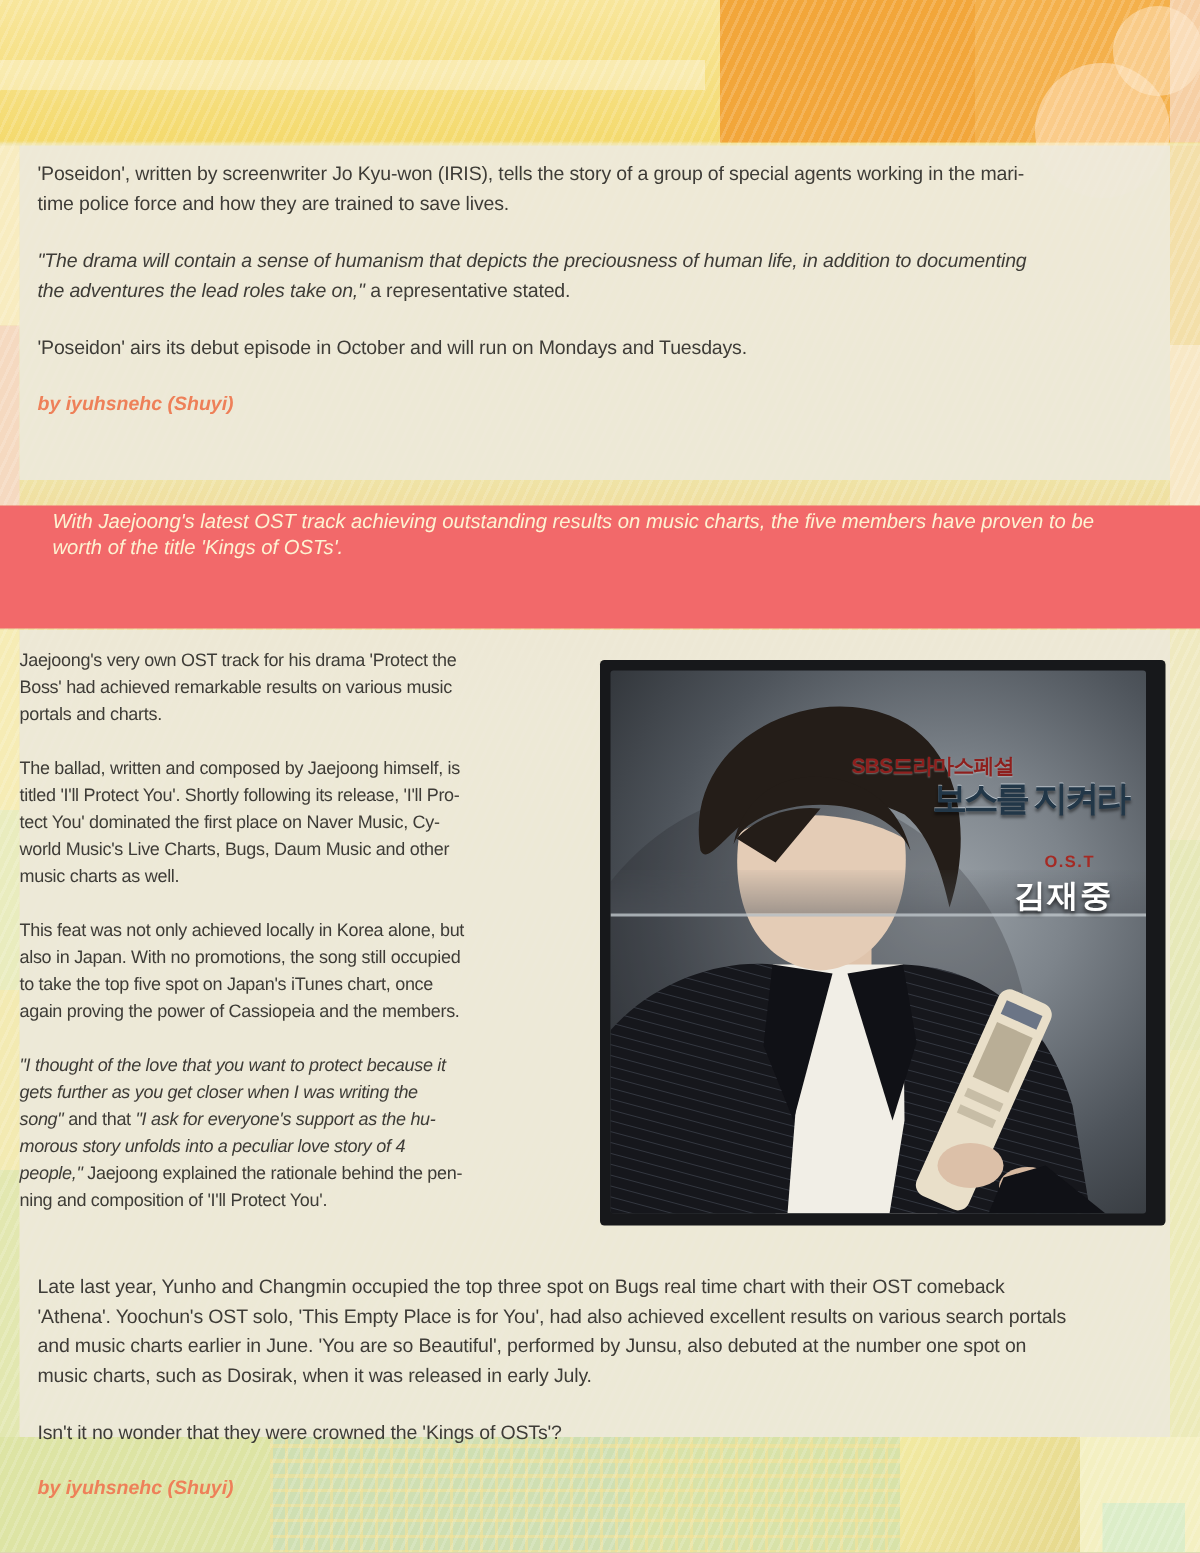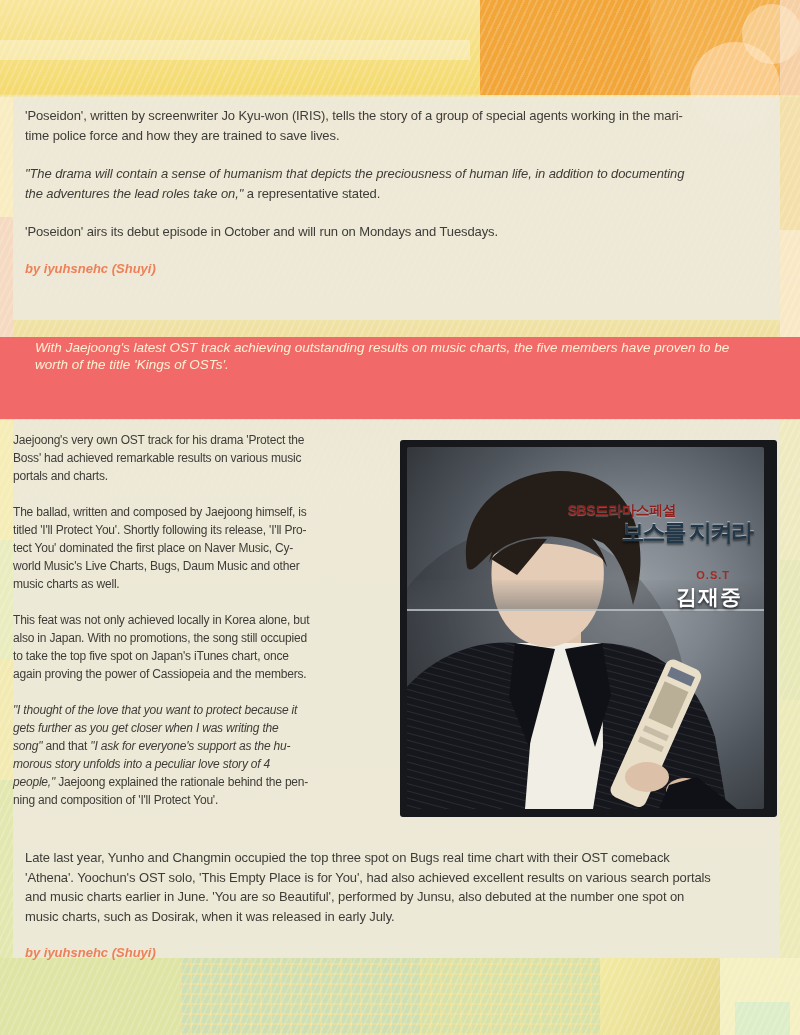--- a/index.html
+++ b/index.html
@@ -164,17 +164,18 @@
         <div class="ost-label">O.S.T</div>
         <div class="name-band"><span>김재중</span></div>
       </div>
     </figure>
 
     <div class="bottom-text">
       <p class="para">Late last year, Yunho and Changmin occupied the top three spot on Bugs real time chart with their OST comeback
 'Athena'. Yoochun's OST solo, 'This Empty Place is for You', had also achieved excellent results on various search portals
 and music charts earlier in June. 'You are so Beautiful', performed by Junsu, also debuted at the number one spot on
 music charts, such as Dosirak, when it was released in early July.</p>
+      <p class="para">Isn't it no wonder that they were crowned the 'Kings of OSTs'?</p>
       <div class="credit">by iyuhsnehc (Shuyi)</div>
     </div>
   </section>
 
 </div>
 
 </body></html>

